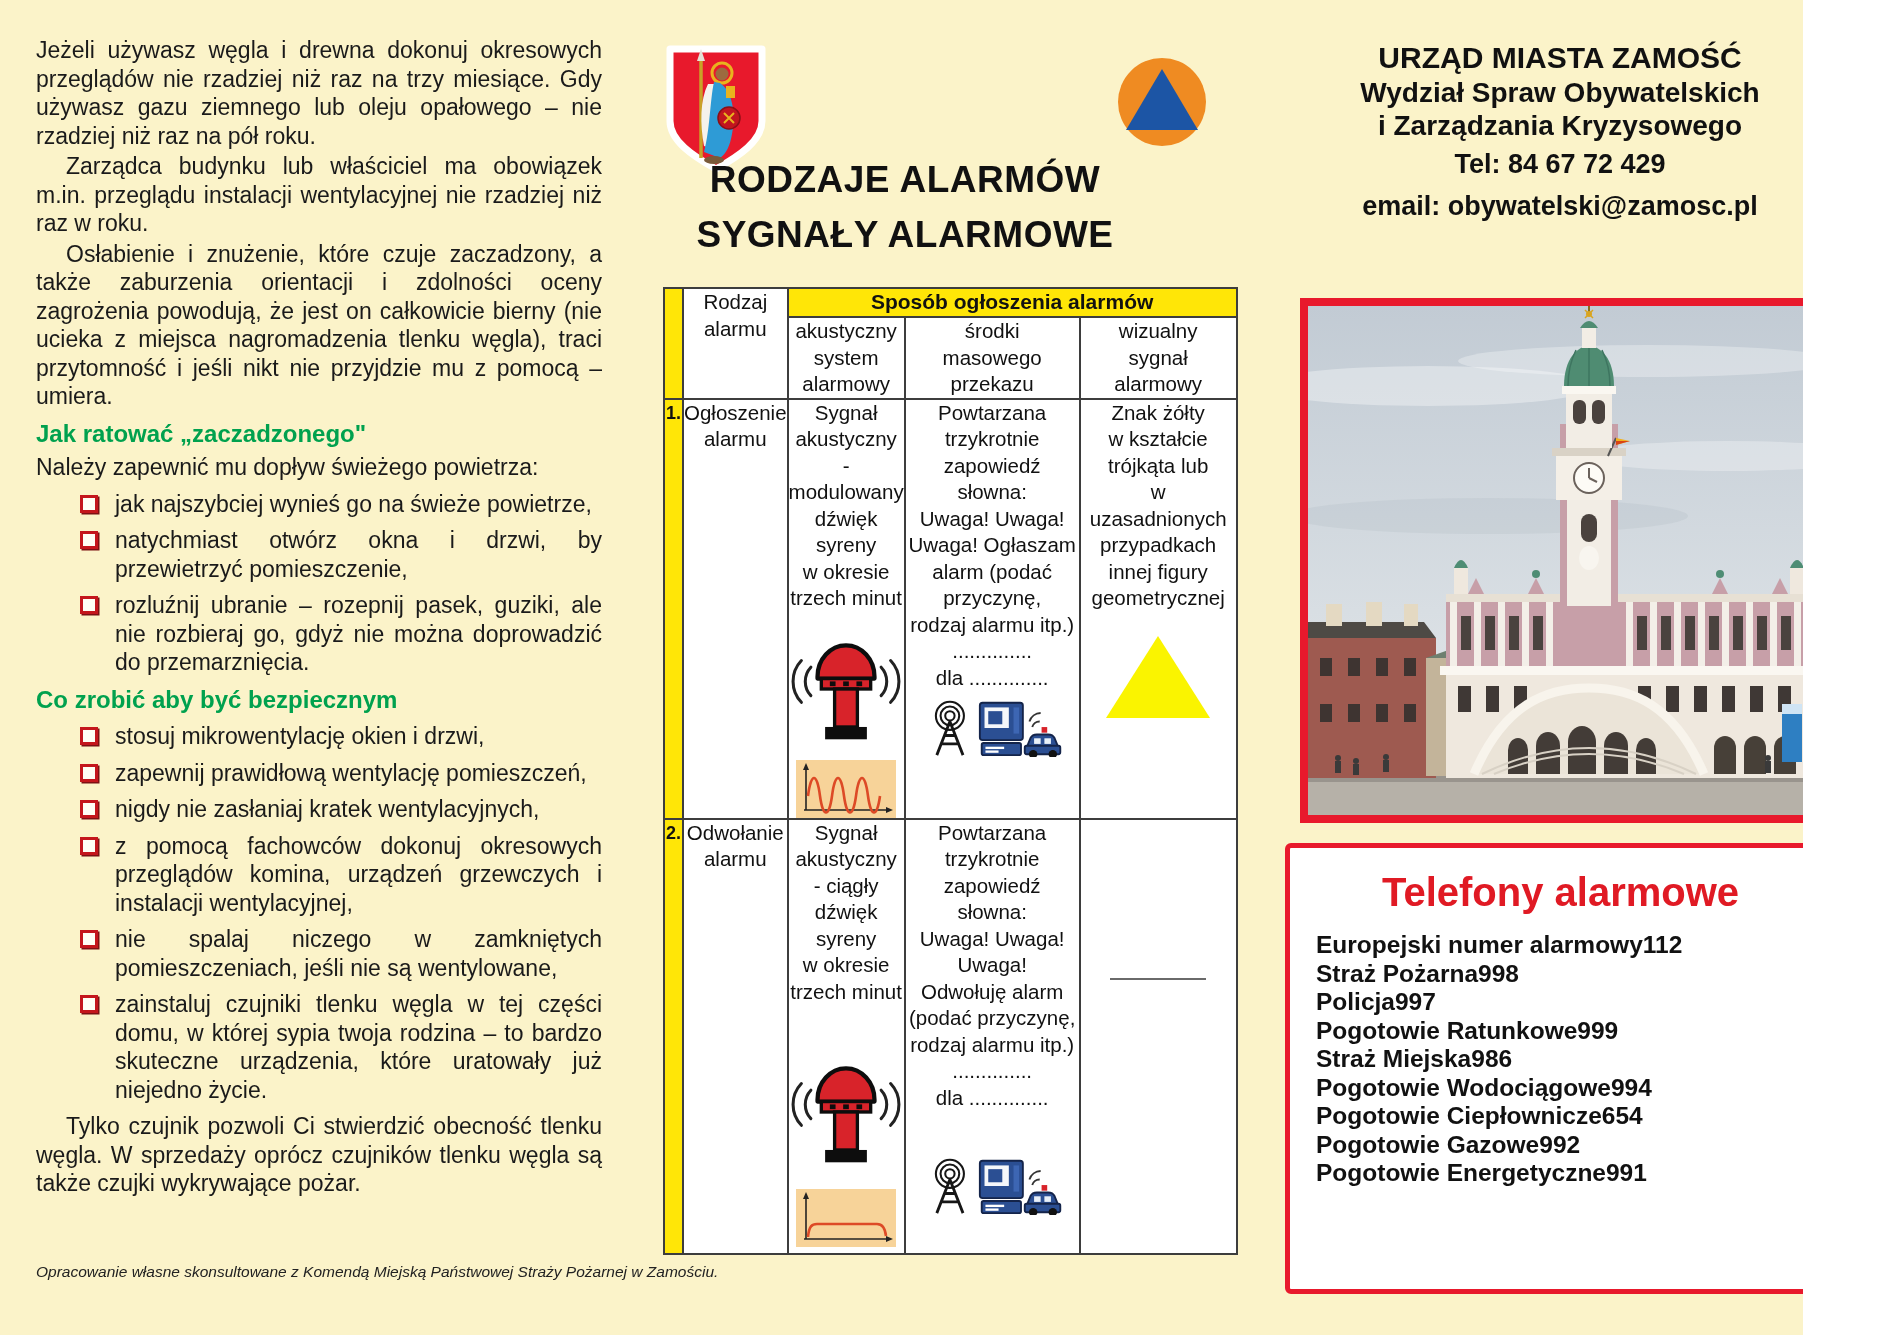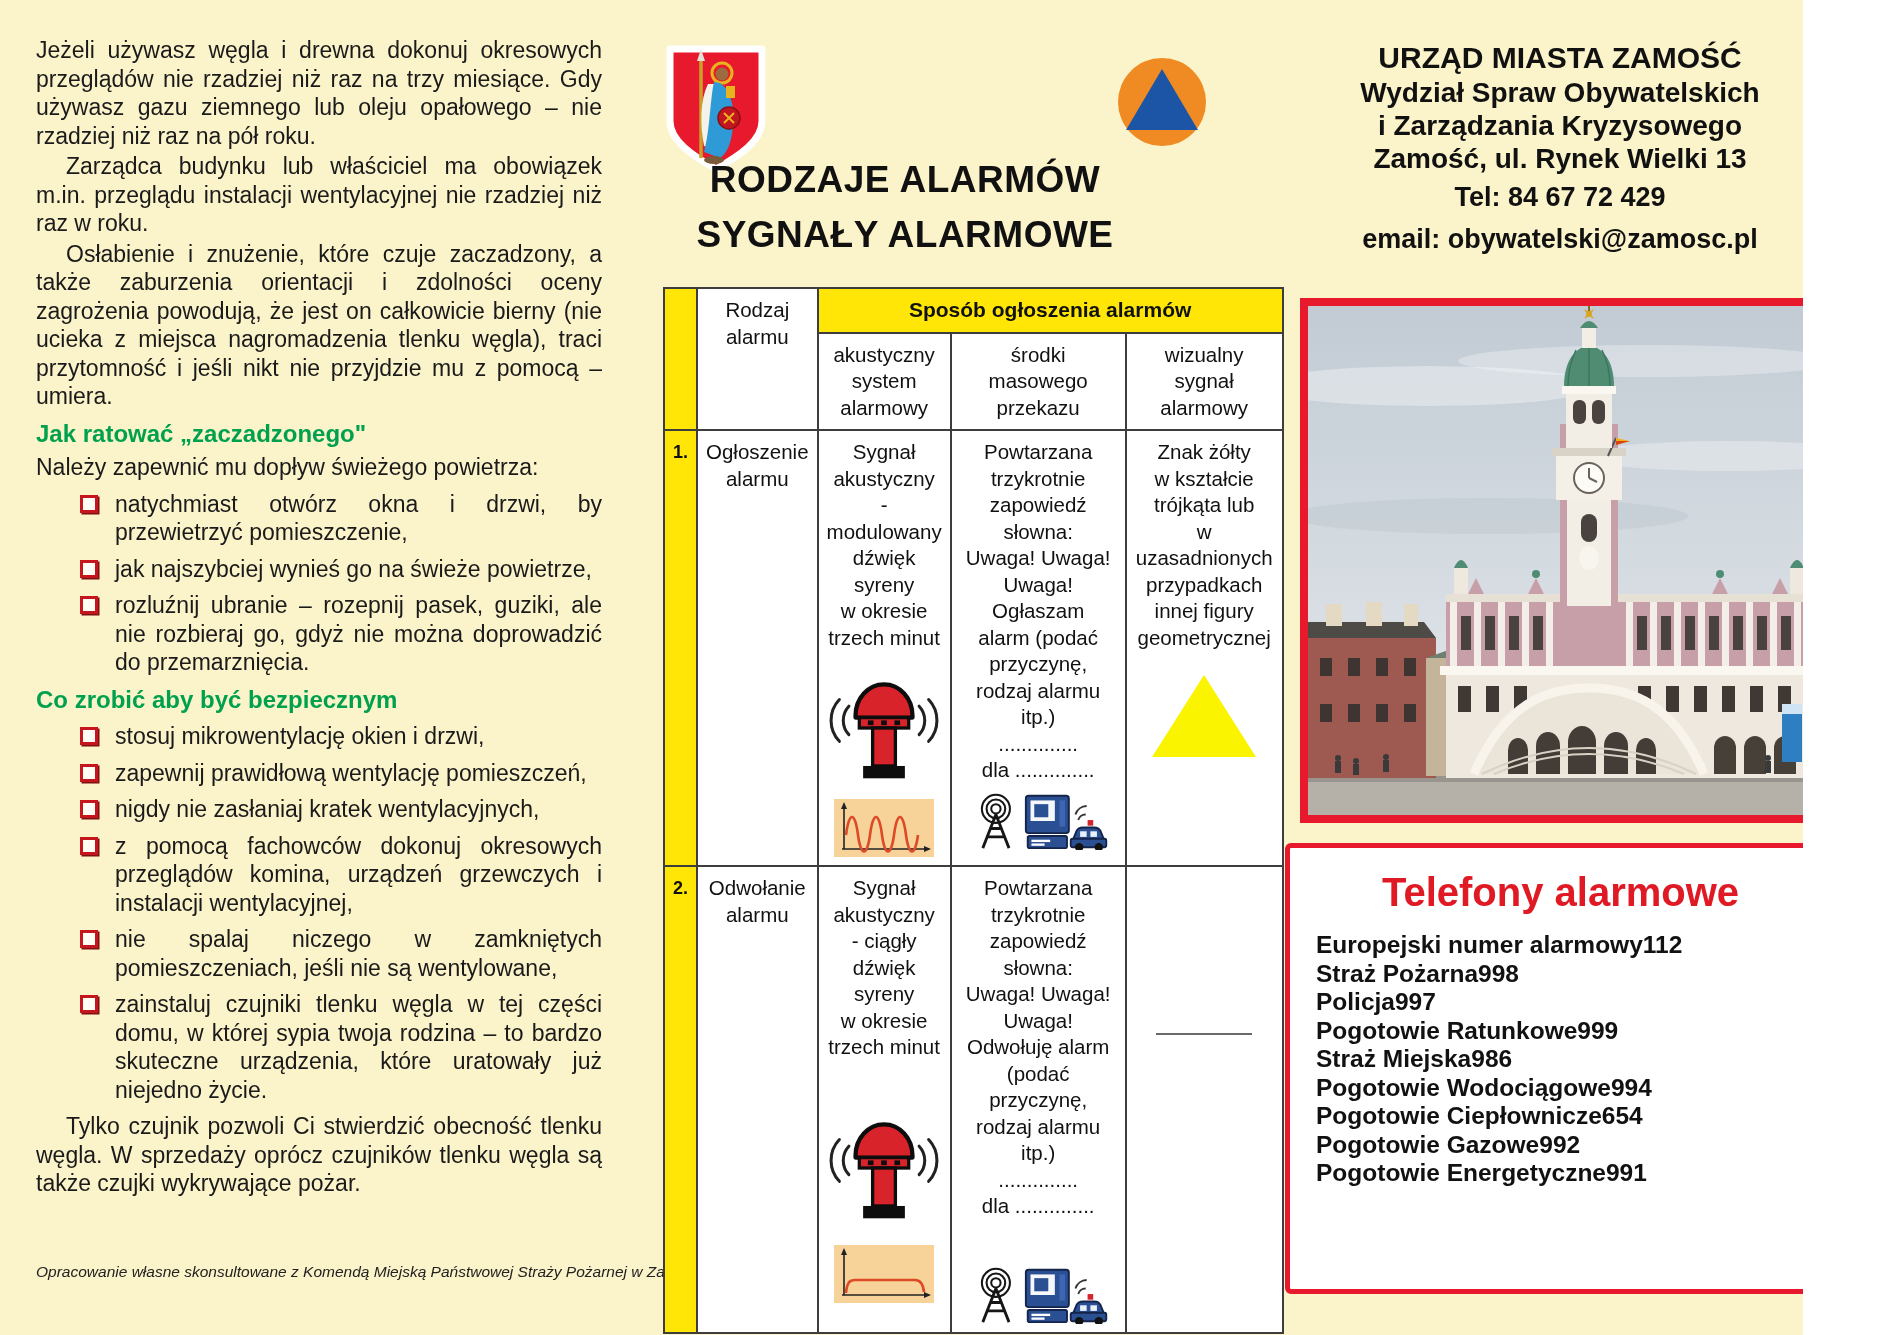--- a/index.html
+++ b/index.html
@@ -16,21 +16,21 @@
   .bullet .bt{flex:1;text-align:justify;}
   .footnote{position:absolute;left:36px;top:1263px;font-style:italic;font-size:15.5px;color:#222;}
   
   .crest{position:absolute;left:663px;top:42px;width:106px;height:132px;}
   .cd-logo{position:absolute;left:1116px;top:56px;width:92px;height:92px;}
   .main-title{position:absolute;left:645px;top:152px;width:520px;text-align:center;font-weight:bold;
               font-size:37px;line-height:55px;letter-spacing:.5px;color:#111;}
   
   .alarm-table{position:absolute;left:663px;top:287px;border-collapse:collapse;table-layout:fixed;
                background:#fff;font-size:20.5px;line-height:26.5px;color:#111;}
-  .alarm-table td{border:2px solid #3d3d3d;vertical-align:top;text-align:center;padding:8px;overflow:hidden;}
+  .alarm-table td{border:2px solid #3d3d3d;vertical-align:top;text-align:center;padding:0;overflow:hidden;}
   .pretext{white-space:pre-line;}
   .cell-yellow{background:#FFE607;}
   .sposob{font-weight:bold;font-size:21px;vertical-align:middle;}
   .subhead{padding-top:6px;}
   .rodzaj-h{padding-top:18px;}
   .num{font-weight:bold;font-size:18px;}
   .num1{padding-top:62px;}
   .num2{padding-top:78px;}
   .rodzaj1{padding-top:56px;}
   .rodzaj2{padding-top:72px;}
@@ -63,25 +63,25 @@
 
   <section class="left-col">
     <p>Jeżeli używasz węgla i drewna dokonuj okresowych przeglądów nie rzadziej niż raz na trzy miesiące. Gdy używasz gazu ziemnego lub oleju opałowego – nie rzadziej niż raz na pół roku.</p>
     <p class="indent">Zarządca budynku lub właściciel ma obowiązek m.in. przeglądu instalacji wentylacyjnej nie rzadziej niż raz w roku.</p>
     <p class="indent">Osłabienie i znużenie, które czuje zaczadzony, a także zaburzenia orientacji i zdolności oceny zagrożenia powodują, że jest on całkowicie bierny (nie ucieka z miejsca nagromadzenia tlenku węgla), traci przytomność i jeśli nikt nie przyjdzie mu z pomocą – umiera.</p>
     <h3 class="green-h">Jak ratować „zaczadzonego"</h3>
     <p>Należy zapewnić mu dopływ świeżego powietrza:</p>
     <div class="bullets">
       <div class="bullet">
         <span class="sq"></span>
+        <span class="bt">jak najszybciej wynieś go na świeże powietrze,</span>
+      </div>
+      <div class="bullet">
+        <span class="sq"></span>
         <span class="bt">natychmiast otwórz okna i drzwi, by przewietrzyć pomieszczenie,</span>
-      </div>
-      <div class="bullet">
-        <span class="sq"></span>
-        <span class="bt">jak najszybciej wynieś go na świeże powietrze,</span>
       </div>
       <div class="bullet">
         <span class="sq"></span>
         <span class="bt">rozluźnij ubranie – rozepnij pasek, guziki, ale nie rozbieraj go, gdyż nie można doprowadzić do przemarznięcia.</span>
       </div>
     </div>
     <h3 class="green-h">Co zrobić aby być bezpiecznym</h3>
     <div class="bullets">
       <div class="bullet">
         <span class="sq"></span>
@@ -333,21 +333,20 @@
         <div class="blank-line"></div>
       </td>
     </tr>
   </tbody>
     </table>
 
   <div class="office">
     <div class="l1">URZĄD MIASTA ZAMOŚĆ</div>
     <div class="ol">Wydział Spraw Obywatelskich</div>
     <div class="ol">i Zarządzania Kryzysowego</div>
-    <div class="ol">Zamość, ul. Rynek Wielki 13</div>
     <div class="tel">Tel: 84 67 72 429</div>
     <div class="email">email: obywatelski@zamosc.pl</div>
   </div>
 
   <div class="photo-box">
     <svg viewBox="0 0 509 509" preserveAspectRatio="none">
       <defs>
         <linearGradient id="sky" x1="0" y1="0" x2="0" y2="1">
           <stop offset="0" stop-color="#C2CBD4"></stop>
             <stop offset="0.6" stop-color="#D8DEE3"></stop>

